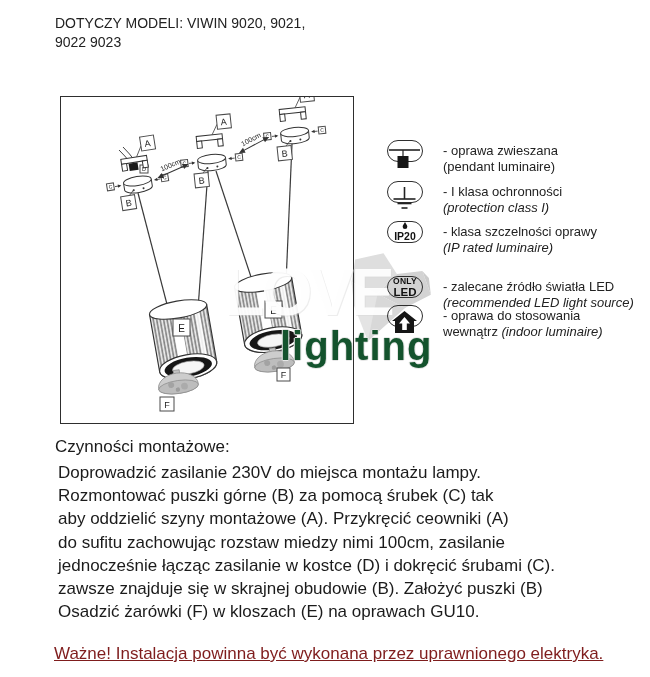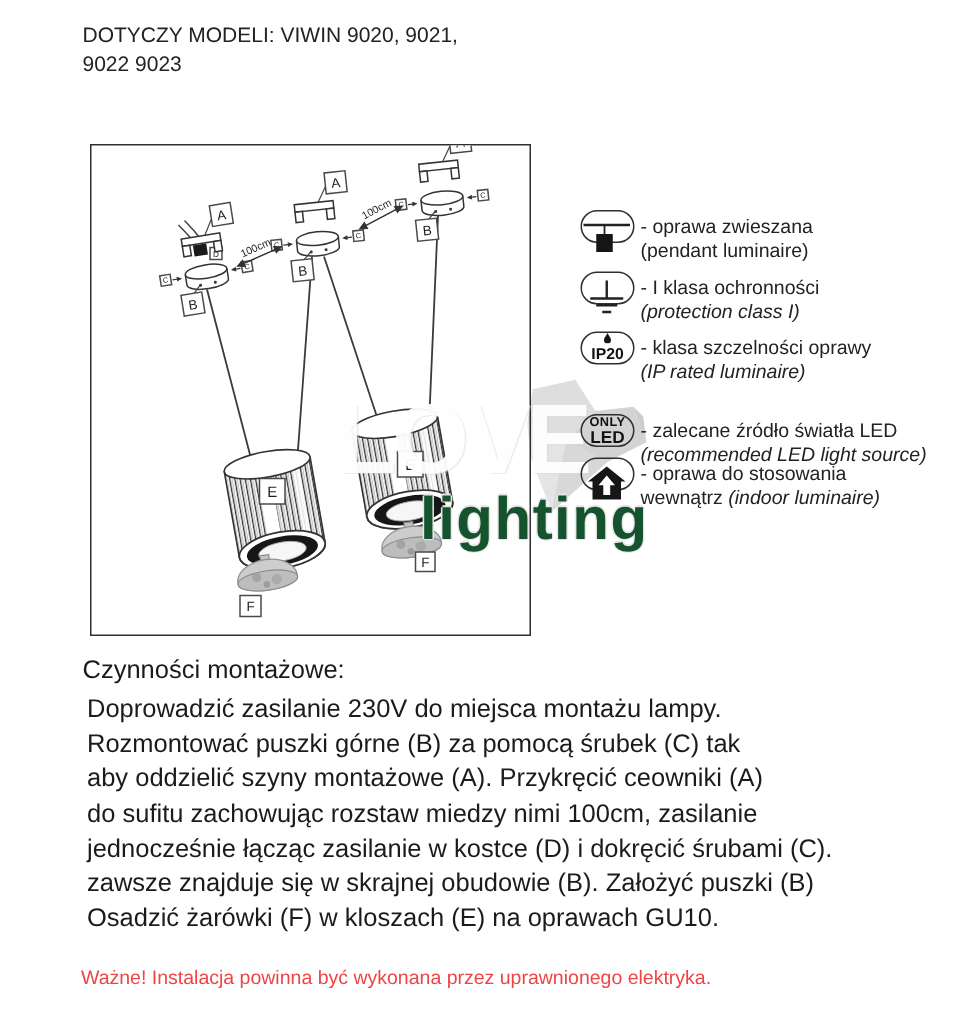--- a/index.html
+++ b/index.html
@@ -23,31 +23,31 @@
            letter-spacing:-3px;color:rgba(255,255,255,.92);
            text-shadow:1px 1px 0 rgba(215,215,215,.45);margin-left:28px;}
   #wm-lighting{position:absolute;left:280px;top:324px;z-index:2;font-size:40px;font-weight:bold;
            color:#14532d;letter-spacing:1px;
            text-shadow:1px 0 #e6e6e6,-1px 0 #e6e6e6,0 1px #e6e6e6,0 -1px #e6e6e6;}
   
   #legend{position:absolute;left:387px;top:140px;width:258px;z-index:3;}
   .lg-row{position:absolute;left:0;display:flex;}
   .lg-icon{width:36px;height:22px;border:1.7px solid #2f2f2f;border-radius:15px;
            box-sizing:border-box;flex:0 0 36px;position:relative;}
-  .lg-text{margin-left:4px;font-size:13px;line-height:16px;padding-top:3px;color:#222;}
+  .lg-text{margin-left:20px;font-size:13px;line-height:16px;padding-top:3px;color:#222;}
   .it{font-style:italic;}
   .icon-stack{position:absolute;inset:0;display:flex;flex-direction:column;
               align-items:center;justify-content:center;}
   .only-t{font-size:8.5px;font-weight:bold;letter-spacing:.3px;color:#111;}
   .led-t{font-size:11.5px;font-weight:bold;color:#111;}
   .ip20-t{font-size:10.5px;font-weight:bold;color:#111;margin-top:1px;}
   
   .section-head{position:absolute;left:55px;top:437px;font-size:17px;color:#1b1b1b;}
   #para{position:absolute;left:58px;top:461px;font-size:17px;line-height:23.2px;color:#1b1b1b;}
-  #warning{position:absolute;left:54px;top:644px;font-size:13px;color:#ef4444;}
+  #warning{position:absolute;left:54px;top:644px;font-size:17px;color:#7f1d1d;text-decoration:underline;}
 </style>
 </head>
 <body>
 
 <div id="page">
 
   <div class="hdr">
     <div class="sub">DOTYCZY MODELI: VIWIN 9020, 9021,</div>
     <div class="sub">9022 9023</div>
   </div>

